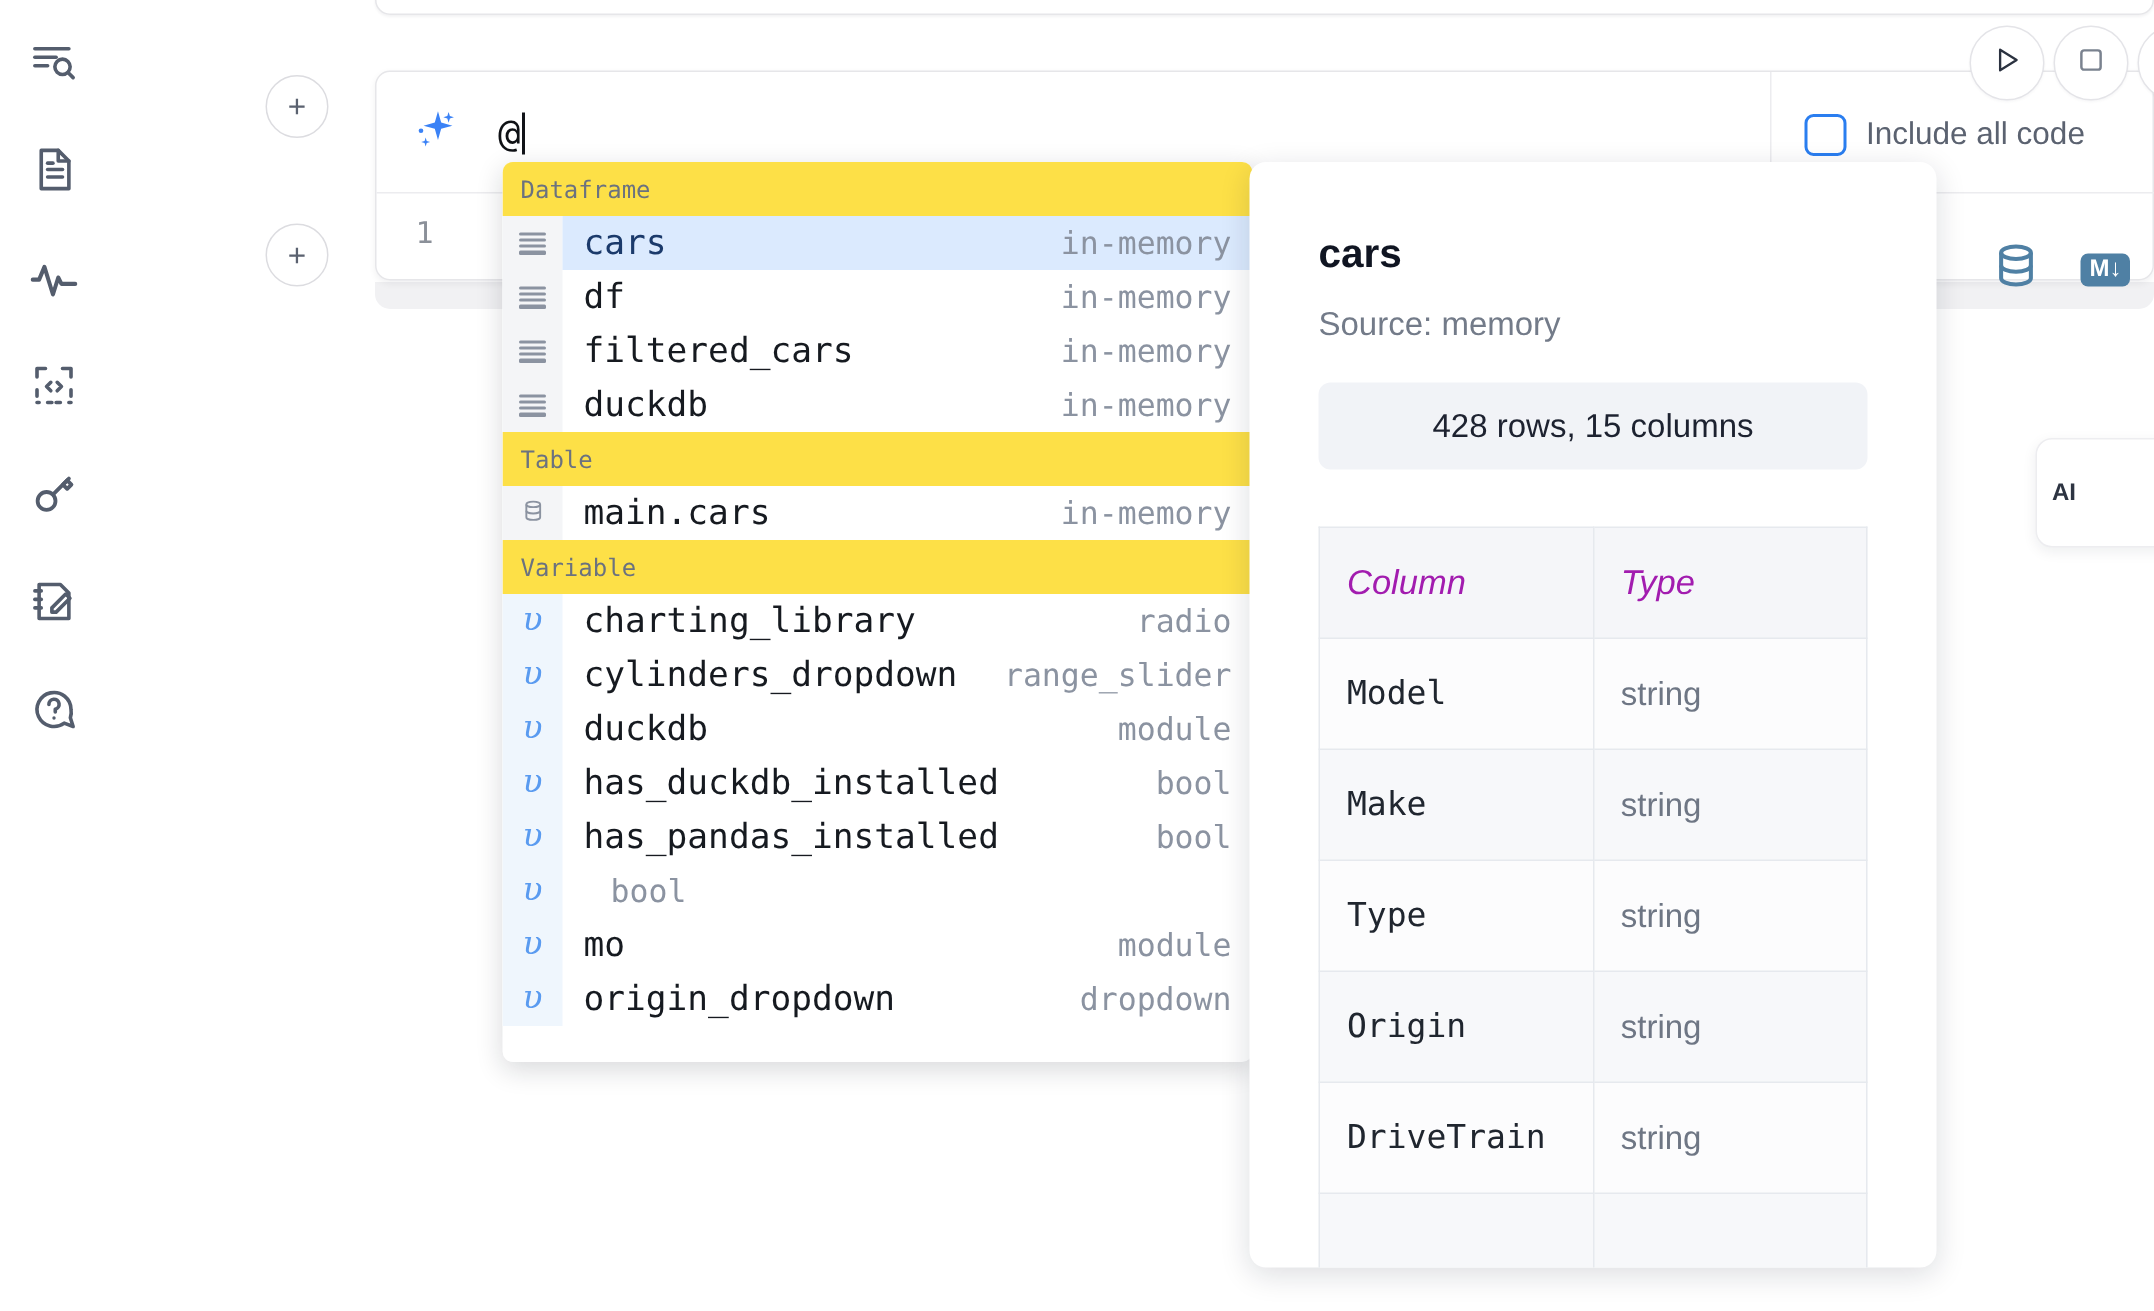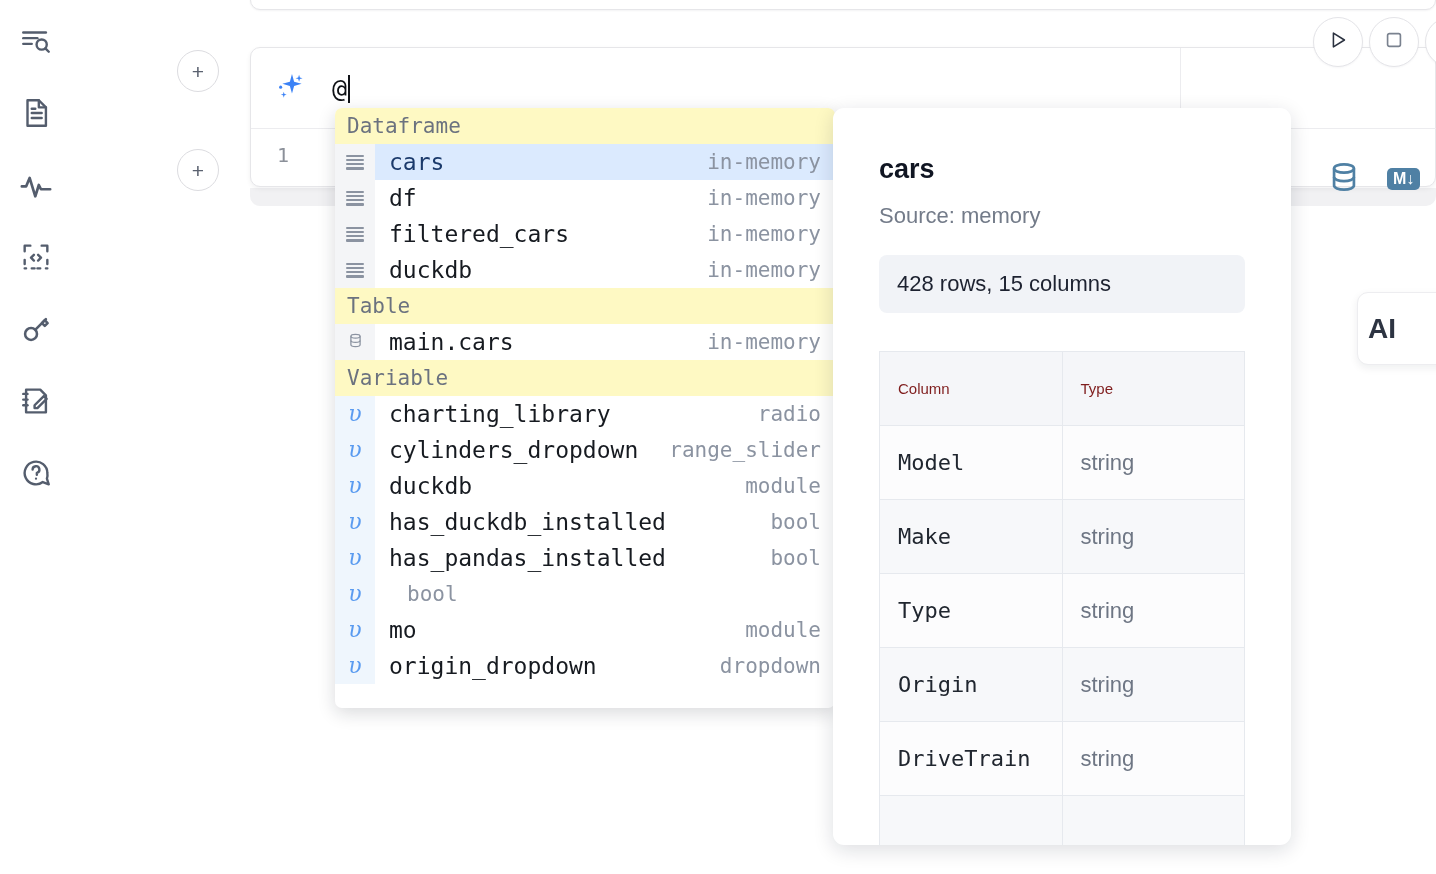--- a/index.html
+++ b/index.html
@@ -165,40 +165,40 @@
     width: 128px; height: 73px;
     background: #ffffff;
     border: 1px solid #ededf0;
     border-radius: 11px;
     box-shadow: 0 3px 9px rgba(16,24,40,0.07);
     display: flex; align-items: center;
     padding-left: 10px;
     overflow: hidden;
   }
   #ai-chip-label {
-    font-size: 28px; font-weight: 600; color: #2d3442;
+    font-size: 16px; font-weight: 600; color: #2d3442;
     white-space: nowrap;
   }
 
   
   #autocomplete {
     position: absolute; left: 335px; top: 108px;
     width: 500px; height: 600px;
     background: #ffffff;
     border-radius: 7px;
     box-shadow: 0 5px 18px rgba(16,24,40,0.16);
     overflow: hidden;
     z-index: 30;
     font-family: "DejaVu Sans Mono", "Liberation Mono", monospace;
   }
   .ac-group-header {
     height: 36px;
-    background: #fef9c3;
+    background: #fde047;
     color: #6b727f;
-    font-size: 21px;
+    font-size: 16px;
     display: flex; align-items: center;
     padding-left: 12px;
   }
   .ac-row {
     height: 36px;
     display: flex; align-items: center;
     background: #ffffff;
     cursor: pointer;
   }
   .ac-row.selected .ac-row-body { background: #dbeafe; }
@@ -254,40 +254,41 @@
   }
   #detail-source {
     margin-top: 18px;
     font-size: 22px; color: #737b89;
   }
   #detail-shape {
     margin-top: 26px;
     background: #f1f3f7;
     border-radius: 8px;
     padding: 16px 18px;
-    font-size: 22px; color: #1d2230;
+    font-size: 22px; color: #1d2230; text-align: center;
   }
   #detail-table {
     margin-top: 38px;
     width: 366px;
     border-collapse: collapse;
     table-layout: fixed;
   }
   #detail-table th, #detail-table td {
     border: 1px solid #e6e9ee;
     text-align: left;
     padding: 0 18px;
     height: 74px;
     vertical-align: middle;
   }
   #detail-table th {
     background: #f5f6f9;
     font-weight: 400;
-    font-size: 15px;
-    color: #7f1d1d;
+    font-size: 23px;
+    color: #a21caf;
+    font-style: italic;
   }
   #detail-table td.col-name {
     font-family: "DejaVu Sans Mono", "Liberation Mono", monospace;
     font-size: 22px; color: #20262f;
     background: #fcfcfd;
   }
   #detail-table td.col-type {
     font-size: 22px; color: #6e7embedded;
     color: #6e7684;
     background: #fcfcfd;
@@ -398,20 +399,24 @@
           <circle cx="5.4" cy="11.4" r="1.1"></circle>
         </svg>
       </span>
       <span id="ai-input-text"><span>@</span><span id="ai-caret"></span></span>
     </div>
 
     <div id="code-row">
       <span id="line-no">1</span>
     </div>
 
+    <div id="include-all-code">
+      <span id="include-all-code-box"></span>
+      <span id="include-all-code-label">Include all code</span>
+    </div>
   </div>
 
   <div class="round-btn" id="run-btn">
     <span>
       <svg width="22" height="22" viewBox="0 0 24 24" fill="none" stroke="#2b3240" stroke-width="1.7" stroke-linejoin="round">
         <path d="M7 4.5l12 7.5-12 7.5z"></path>
       </svg>
     </span>
   </div>
   <div class="round-btn" id="stop-btn">

